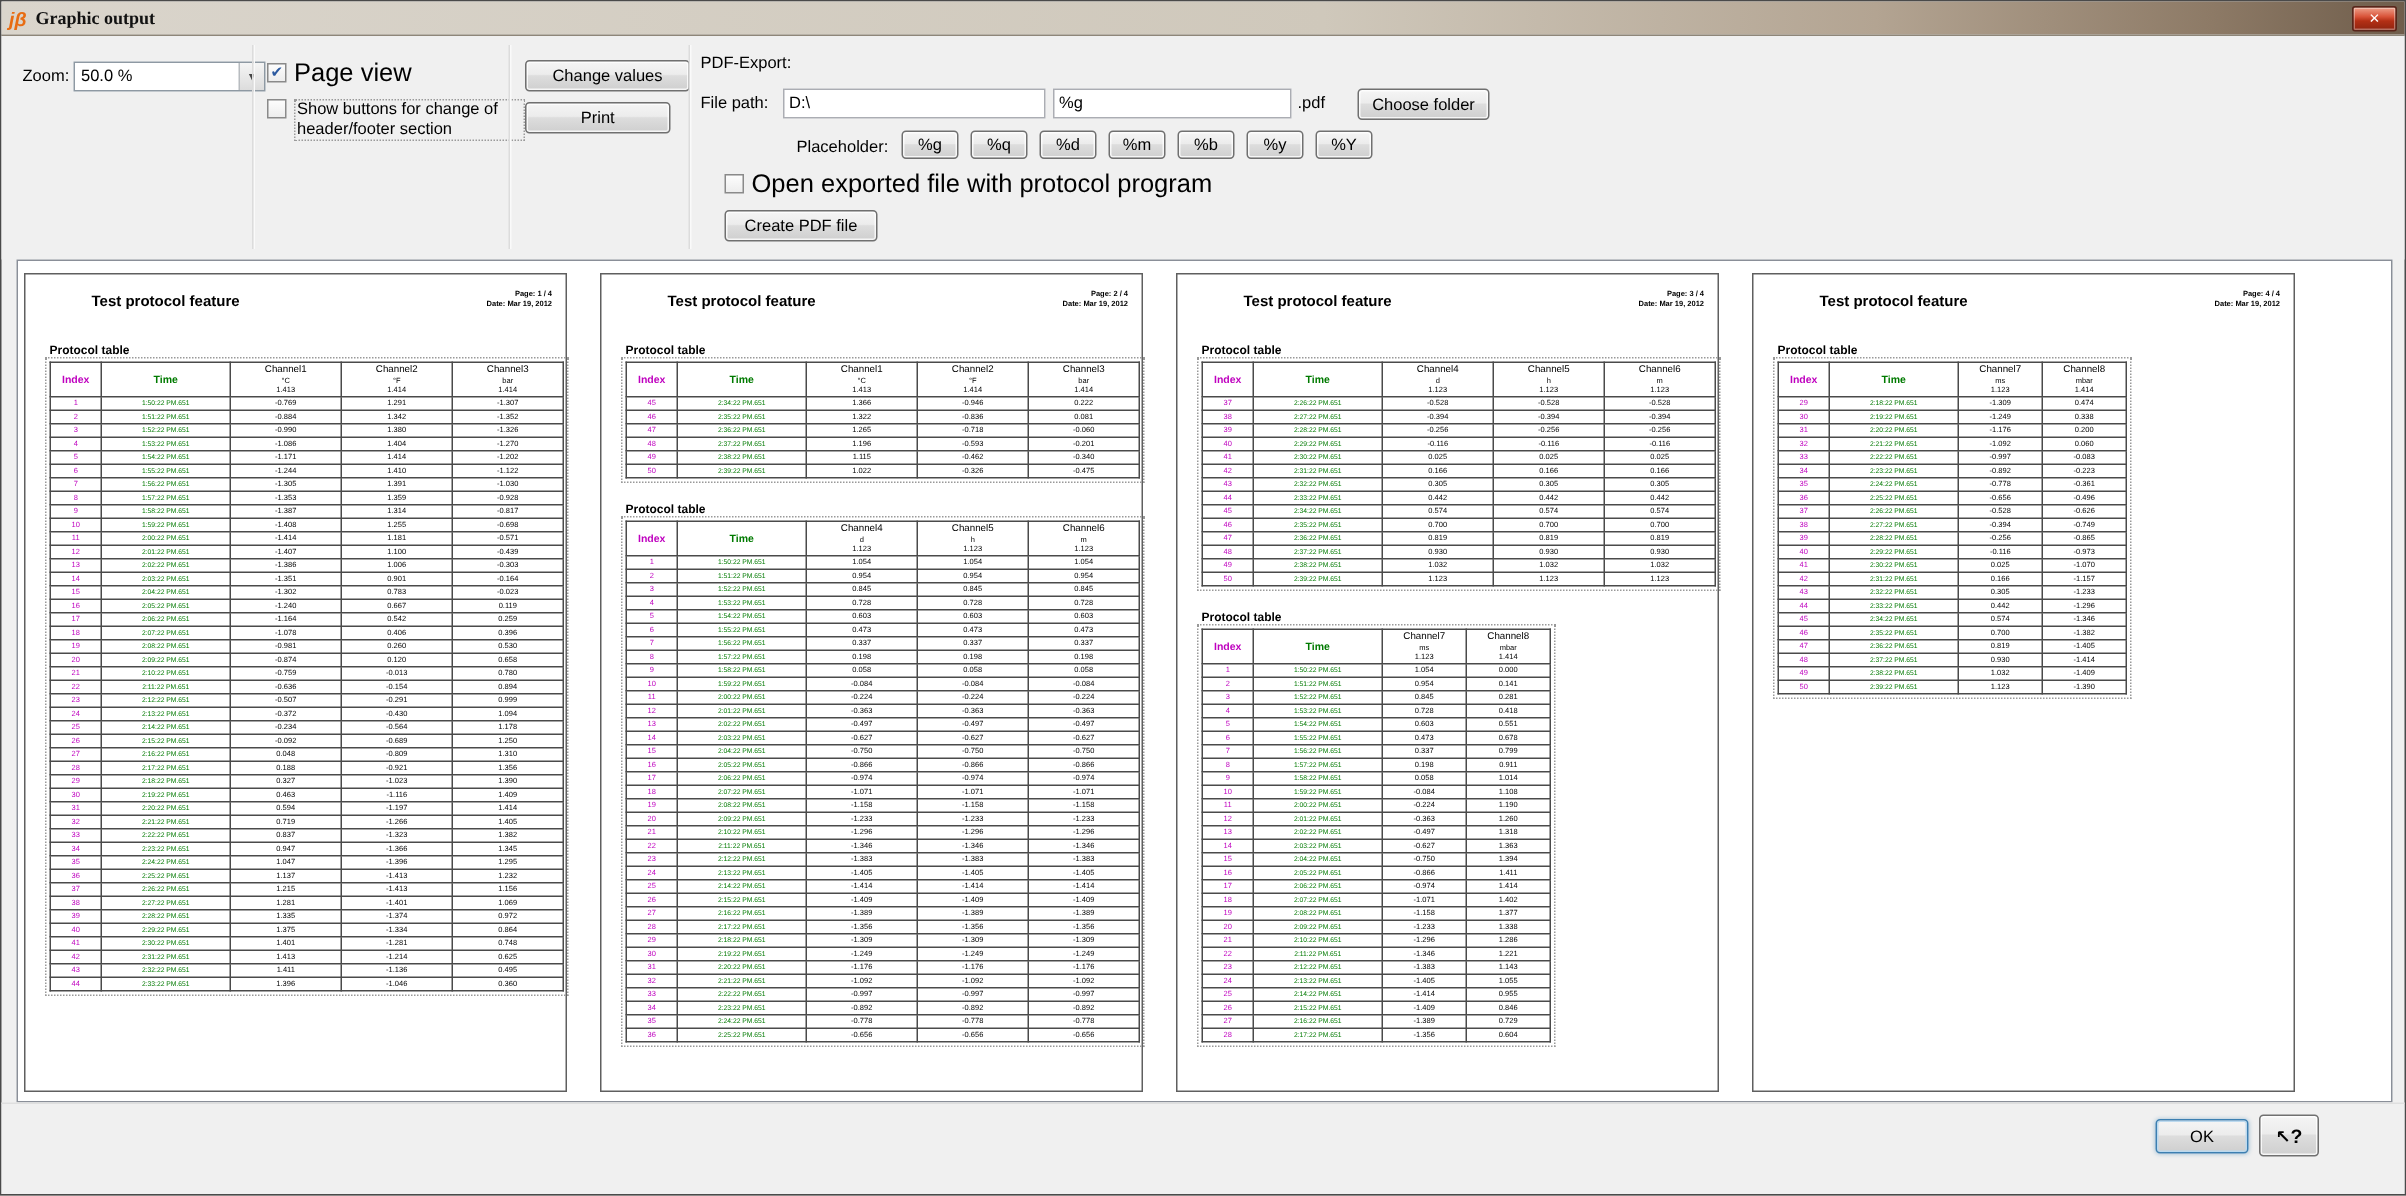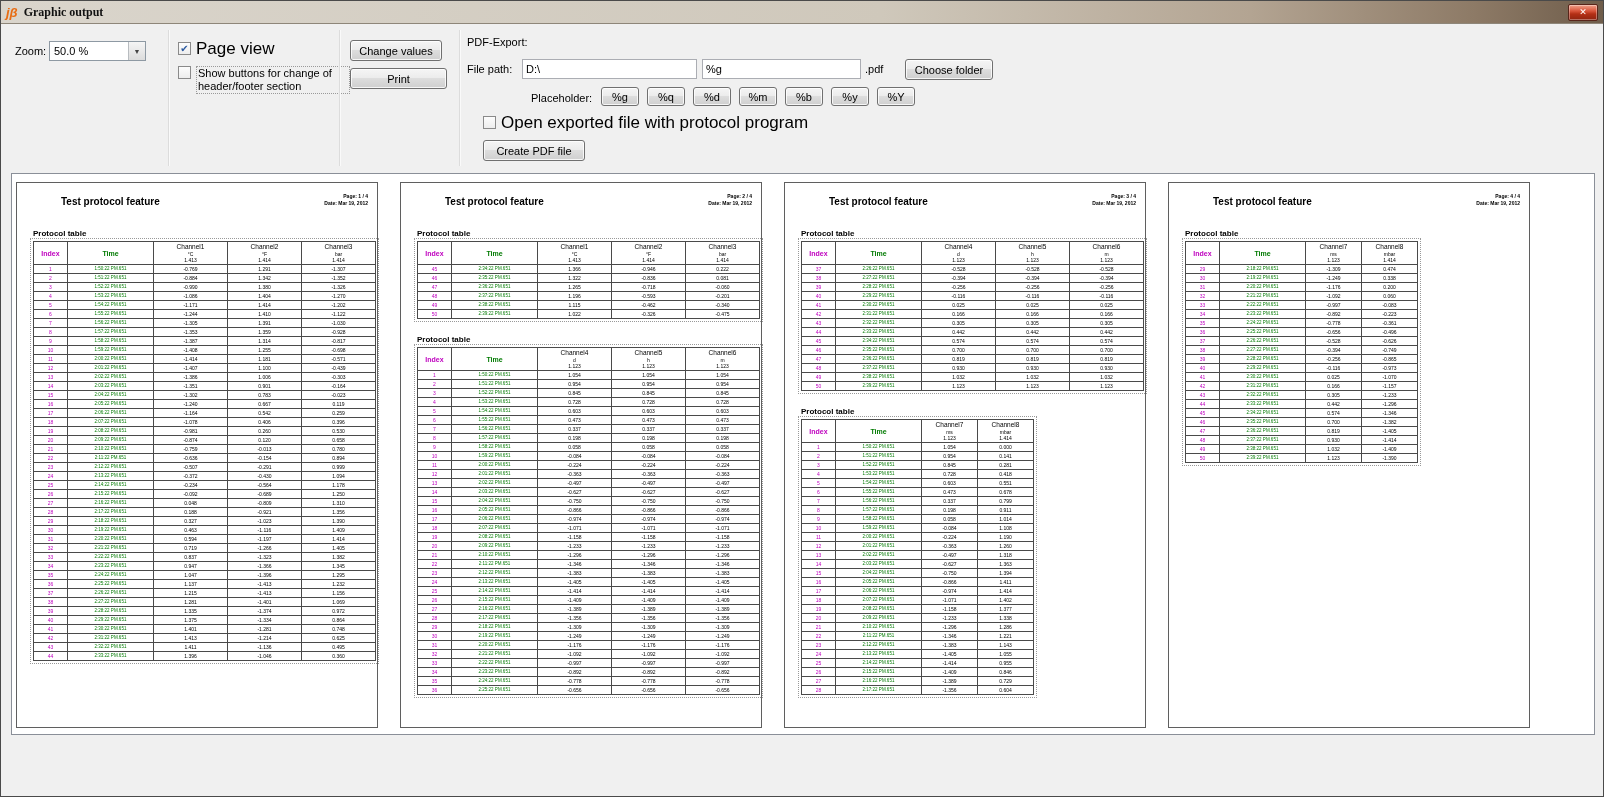--- a/index.html
+++ b/index.html
@@ -17,21 +17,21 @@
   .close-btn { margin-left:auto; width:30px; height:17px; border:1px solid #59251a; border-radius:2px;
     background:linear-gradient(#efa28c,#d9543a 40%,#b32f15 60%,#8f2410);
     color:#fff; font-size:9px; display:flex; align-items:center; justify-content:center;
     box-shadow:inset 0 0 0 1px rgba(255,255,255,.35); cursor:default; }
 
   
   .toolbar { position:absolute; left:0; top:23px; right:0; height:149px; background:#f0f0f0; }
   .lbl { position:absolute; font-size:11px; color:#000; white-space:nowrap; }
   .vdiv { position:absolute; top:6px; height:136px; width:2px; border-left:1px solid #dcdcdc; border-right:1px solid #fafafa; }
 
-  .dropdown { position:absolute; width:97px; height:20px; border:1px solid #8e99a3; background:#fff;
+  .dropdown { position:absolute; width:128px; height:20px; border:1px solid #8e99a3; background:#fff;
     display:flex; align-items:center; }
   .dd-val { flex:1; padding-left:4px; font-size:11px; }
   .dd-btn { width:17px; height:18px; border-left:1px solid #b8bcc0;
     background:linear-gradient(#f5f5f5,#dcdcdc); color:#444; font-size:7px;
     display:flex; align-items:center; justify-content:center; }
 
   .checkbox-row { position:absolute; display:flex; align-items:flex-start; gap:5px; }
   .checkbox { width:13px; height:13px; flex:0 0 13px; border:1px solid #8a8a8a;
     background:linear-gradient(#fdfdfd,#ededed); display:inline-flex; align-items:center; justify-content:center; }
   .checkbox .chk { display:none; font-size:10px; line-height:10px; color:#2c5aa0; font-weight:bold; }
@@ -118,21 +118,21 @@
 
     <div class="checkbox-row" style="left:177px;top:42px">
       <span class="checkbox">
         
       </span>
       <span class="cb-label-box">Show buttons for change of header/footer section</span>
     </div>
 
     <div class="vdiv" style="left:338px"></div>
 
-    <button class="btn" style="left:349px;top:16px;width:92px">Change values</button>
+    <button class="btn" style="left:349px;top:16px;width:110px">Change values</button>
     <button class="btn" style="left:349px;top:44px;width:97px">Print</button>
 
     <div class="vdiv" style="left:458px"></div>
 
     <span class="lbl" style="left:466px;top:12px">PDF-Export:</span>
     <span class="lbl" style="left:466px;top:39px">File path:</span>
     <input class="txt" style="left: 521px; top: 35px; width: 175px;" value="D:\">
     <input class="txt" style="left: 701px; top: 35px; width: 159px;" value="%g">
     <span class="lbl" style="left:864px;top:39px">.pdf</span>
     <button class="btn" style="left:904px;top:35px;width:88px">Choose folder</button>
@@ -1334,14 +1334,18 @@
               <td class="td-idx">50</td>
               <td class="td-time">2:39:22 PM.651</td>
               <td class="td-val">1.123</td>
               <td class="td-val">-1.390</td>
             </tr>
           </tbody>
         </table>
       </div>
     </div>
 
+  <div class="footer">
+    <button class="btn btn-ok">OK</button>
+    <button class="btn btn-help"><span class="help-arrow">↖</span><span class="help-q">?</span></button>
+  </div>
 
 </div>
 
 </body></html>

